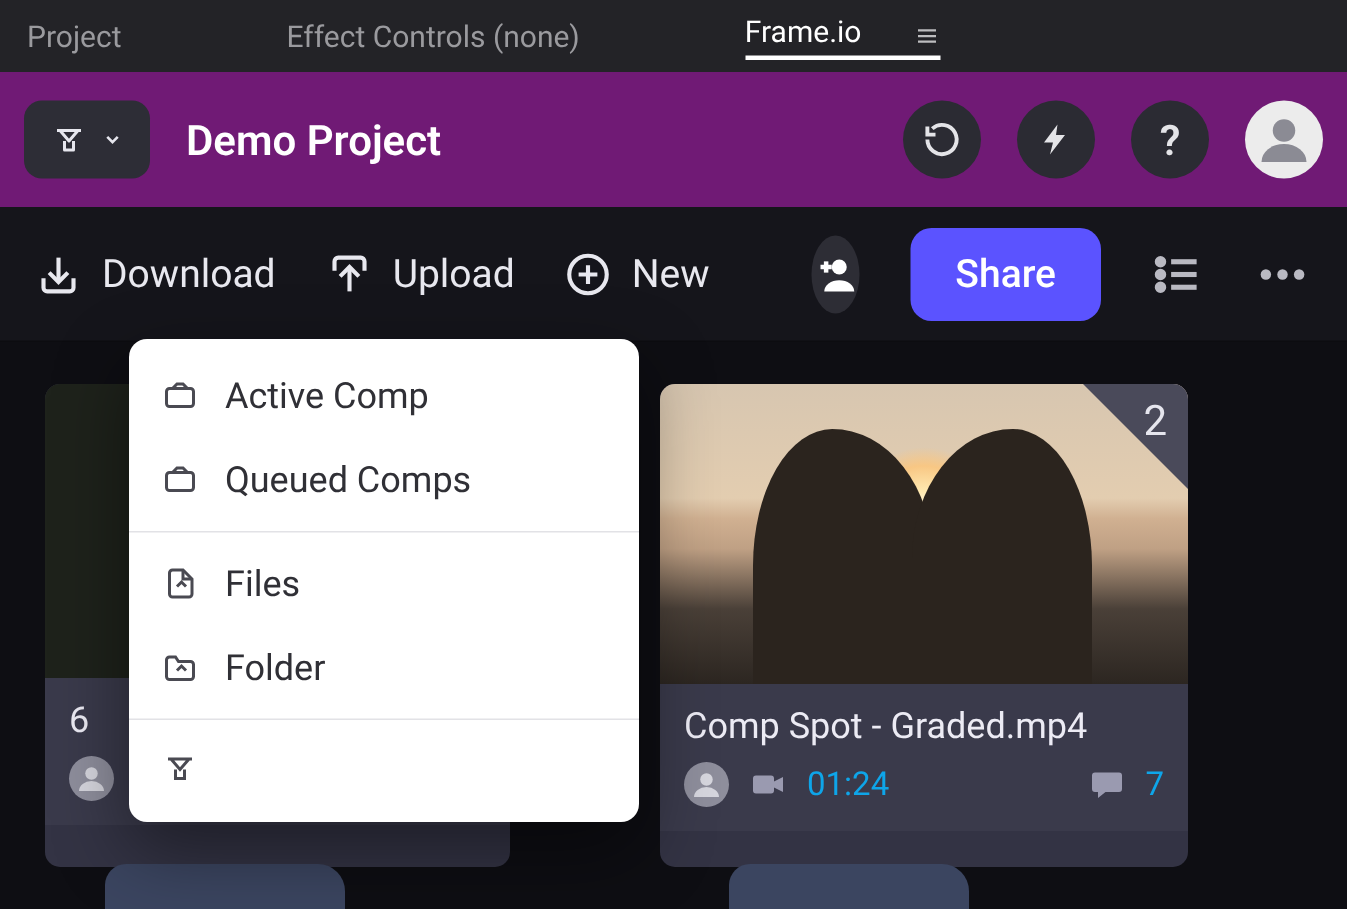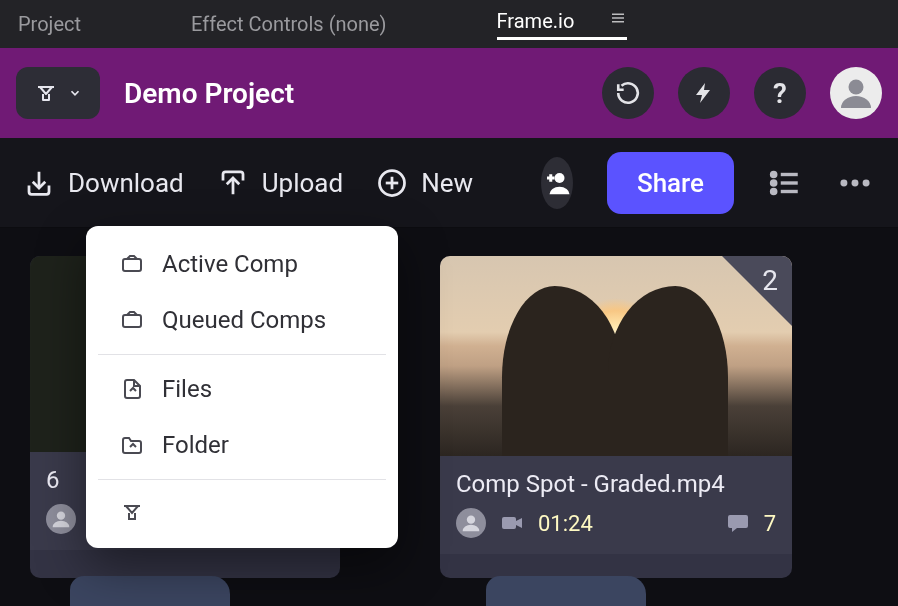--- a/index.html
+++ b/index.html
@@ -146,40 +146,40 @@
     color:#e6e6ee; font-size:28px; font-weight:400;
   }
   .card-meta {
     background:#3a3a4b;
     padding: 14px 16px 16px;
     color:#ecebf4;
   }
   .card-title { font-size:24px; font-weight:400; margin-bottom:10px; white-space:nowrap; overflow:hidden; text-overflow:ellipsis;}
   .metaline {
     display:flex; align-items:center; gap:14px;
-    color:#fef9c3; font-size:22px;
+    color:#0ea5e9; font-size:22px;
   }
   .metaline .grow { flex:1; }
   .mini-avatar {
     width:30px; height:30px; border-radius:50%;
     background:#8e8e9c;
     display:flex; align-items:center; justify-content:center;
   }
 
   
   .popup {
     position:absolute;
     left: 86px;
     top: 226px;
-    width: 312px;
+    width: 340px;
     background:#ffffff;
     color:#303036;
     border-radius:12px;
     box-shadow: 0 18px 50px rgba(0,0,0,0.45);
-    padding: 10px 12px;
+    padding: 10px 0;
     z-index: 50;
   }
   .popup .item {
     display:flex; align-items:center; gap:18px;
     padding: 14px 22px;
     font-size:24px;
     cursor:pointer;
   }
   .popup .item svg { flex-shrink:0; }
   .popup .sep {
@@ -204,21 +204,21 @@
 
 <div class="tabstrip">
   <div class="tab">
     <span>Project</span>
   </div>
   <div class="tab">
     <span>Effect Controls</span>
     <span class="effect-none">(none)</span>
   </div>
   <div class="tab active">
-    <span style="display:flex;align-items:flex-start;gap:21px;">
+    <span style="display:flex;align-items:flex-end;gap:21px;">
       <span>Frame.io</span>
       <span class="menu-glyph">
         <svg width="18" height="18" viewBox="0 0 24 24" fill="none" stroke="currentColor" stroke-width="2">
           <line x1="4" y1="7" x2="20" y2="7"></line>
             <line x1="4" y1="12" x2="20" y2="12"></line>
             <line x1="4" y1="17" x2="20" y2="17"></line>
         </svg>
       </span>
     </span>
     <span class="underline"></span>

